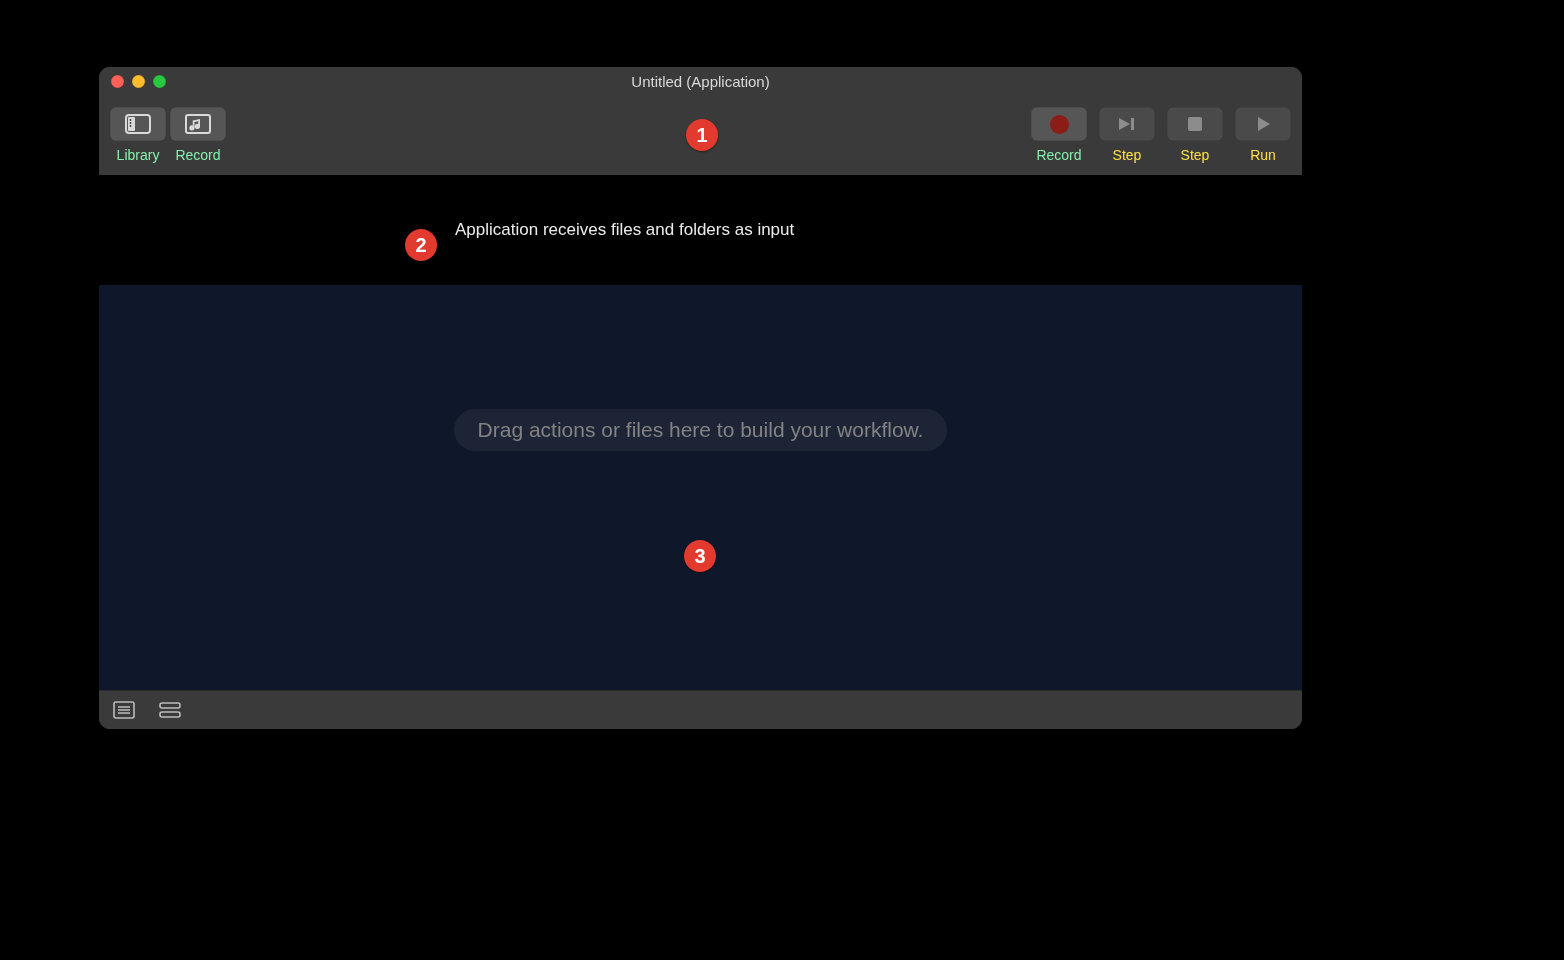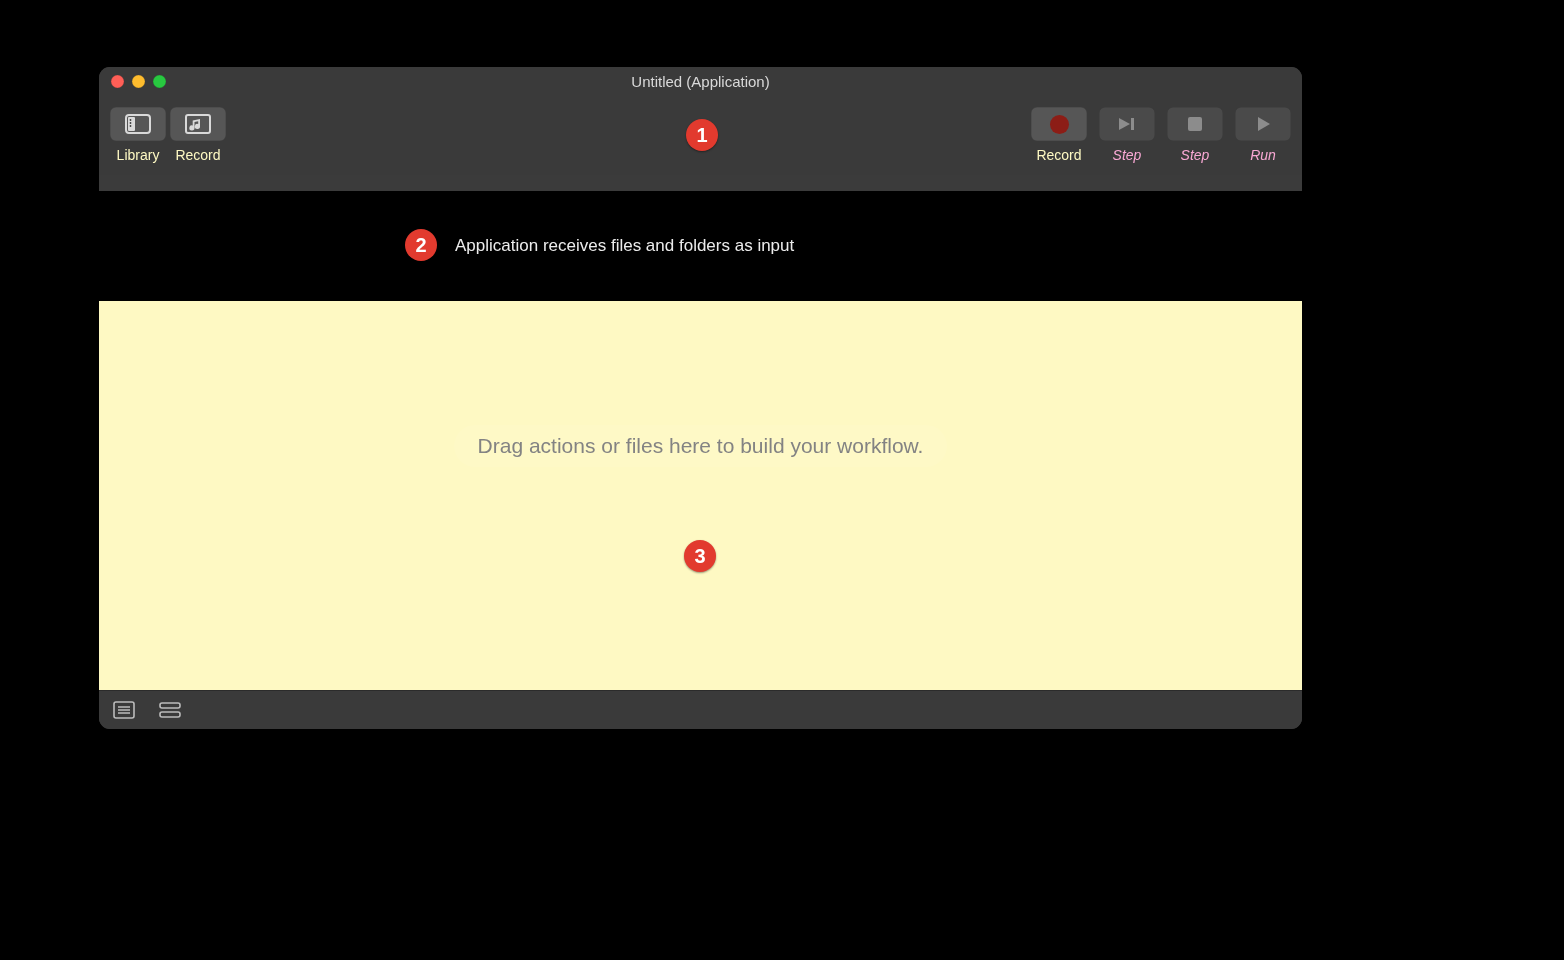--- a/index.html
+++ b/index.html
@@ -97,24 +97,24 @@
     align-items: center;
     justify-content: center;
     box-shadow: inset 0 0 0 0.5px rgba(0,0,0,0.2);
   }
   .tb-button.dim {
     background: #4a4a4a;
   }
   .tb-label {
     margin-top: 6px;
     font-size: 14px;
-    color: #fef9c3;
+    color: #86efac;
     white-space: nowrap;
   }
-  .tb-label.dim { color: #f9a8d4; font-style: italic; }
+  .tb-label.dim { color: #fde047; }
 
   
   .icon { display:block; }
   .icon-stroke { stroke:#d9d9d9; fill:none; }
   .icon-fill   { fill:#d9d9d9; stroke:none; }
   .icon-dim .icon-fill   { fill:#8c8c8c; }
 
   .record-dot {
     width: 19px;
     height: 19px;
@@ -122,36 +122,35 @@
     background: #8c1d16;
   }
 
   
   .input-bar {
     flex: 0 0 110px;
     background: #000;
     display: flex;
     align-items: center;
     position: relative;
-    margin-top: 16px;
   }
   .input-bar-text {
     position: absolute;
     left: 356px;
     top: 50%;
     transform: translateY(-50%);
     color: #ececec;
     font-size: 17px;
     font-weight: 500;
   }
 
   
   .canvas {
     flex: 1 1 auto;
-    background: #fef9c3;
+    background: #0f172a;
     position: relative;
     padding-left: 45px;
   }
   .drop-hint {
     position: absolute;
     left: 50%;
     top: 124px;
     transform: translateX(-50%);
     background: rgba(255,255,255,0.06);
     color: #838383;

